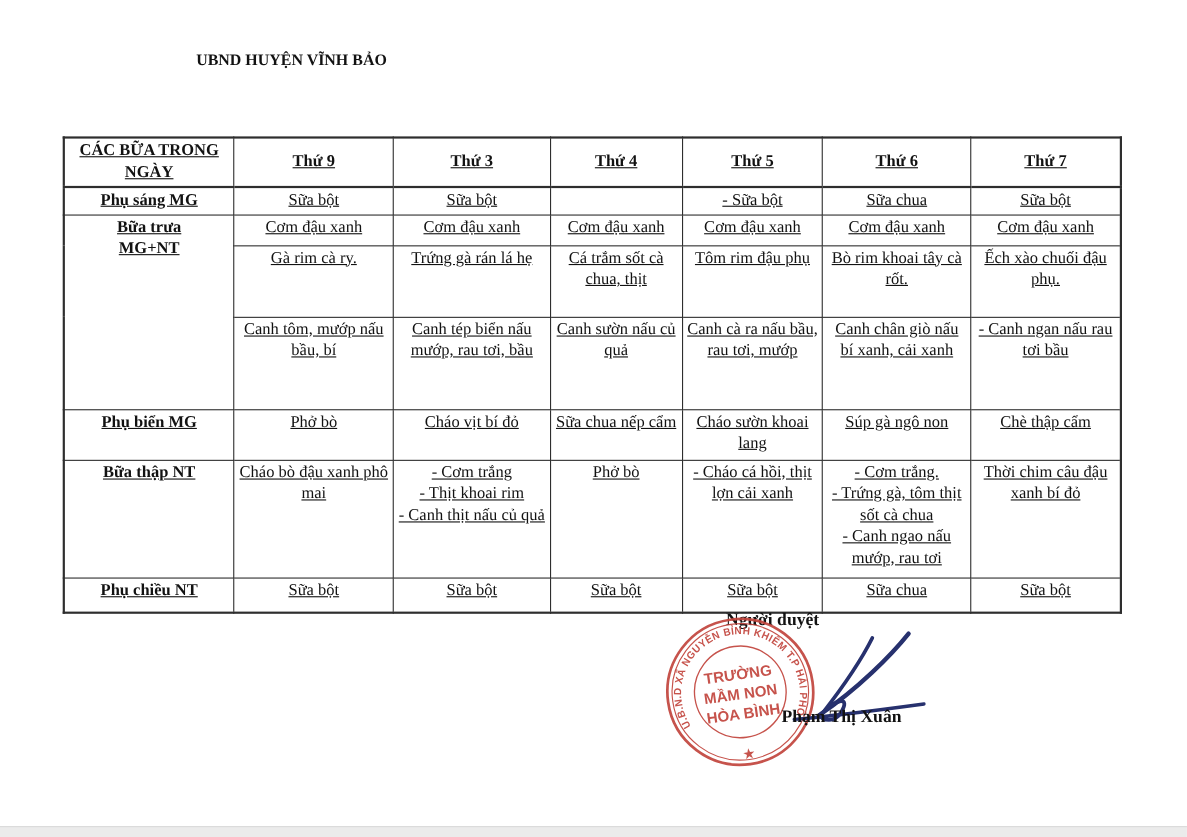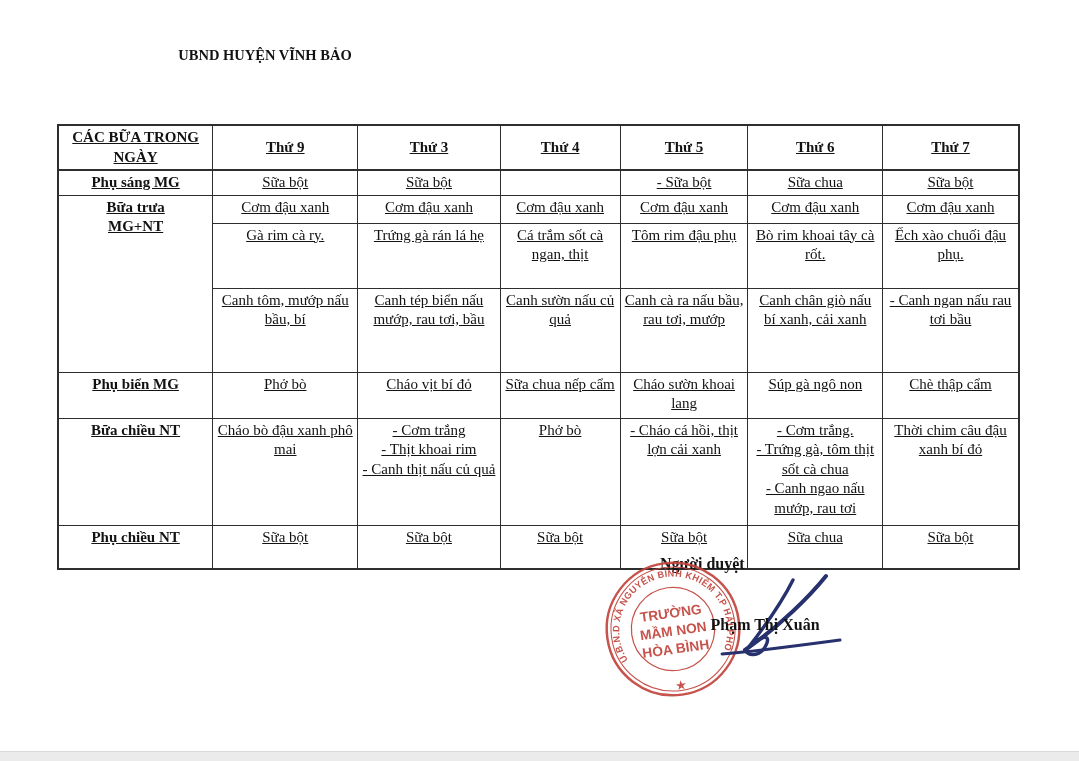--- a/index.html
+++ b/index.html
@@ -23,21 +23,21 @@
              vertical-align:top;text-align:center;line-height:1.3;}
   table.menu thead th{font-weight:bold;vertical-align:middle;border-bottom:2px solid #2e2e2e;}
   td.rowlabel{font-weight:bold;}
   td.vmid{vertical-align:middle;}
   td.left{text-align:left;padding-left:6px;}
   .pre{white-space:pre-line;}
 
   
   .approver-title{position:absolute;left:660px;top:555px;width:220px;
                   font-weight:bold;font-size:16px;}
-  .approver-name{position:absolute;left:650px;top:616px;width:230px;text-align:center;
+  .approver-name{position:absolute;left:650px;top:643px;width:230px;text-align:center;
                  font-weight:bold;font-size:16px;}
   .stamp{position:absolute;left:602px;top:558px;width:142px;height:142px;opacity:.92;}
   .stamp text{font-family:"Liberation Sans", sans-serif;font-weight:bold;}
   .signature{position:absolute;left:698px;top:572px;width:150px;height:88px;}
 
   .bottom-strip{position:absolute;left:0;bottom:0;width:1079px;height:9px;
                 background:#ebebeb;border-top:1px solid #d9d9d9;}
 </style>
 </head>
 <body>
@@ -86,21 +86,21 @@
         <td class="vmid">Cơm đậu xanh</td>
         <td class="vmid">Cơm đậu xanh</td>
         <td class="vmid">Cơm đậu xanh</td>
         <td class="vmid">Cơm đậu xanh</td>
         <td class="vmid">Cơm đậu xanh</td>
         <td class="vmid">Cơm đậu xanh</td>
       </tr>
       <tr style="height:65px">
         <td>Gà rim cà ry.</td>
         <td>Trứng gà rán lá hẹ</td>
-        <td>Cá trắm sốt cà ngan, thịt</td>
+        <td>Cá trắm sốt cà chua, thịt</td>
         <td>Tôm rim đậu phụ</td>
         <td>Bò rim khoai tây cà rốt.</td>
         <td>Ếch xào chuối đậu phụ.</td>
       </tr>
       <tr style="height:84px">
         <td>Canh tôm, mướp nấu bầu, bí</td>
         <td>Canh tép biển nấu mướp, rau tơi, bầu</td>
         <td>Canh sườn nấu củ quả</td>
         <td class="left">Canh cà ra nấu bầu, rau tơi, mướp</td>
         <td>Canh chân giò nấu bí xanh, cải xanh</td>
@@ -109,33 +109,33 @@
       <tr style="height:46px">
         <td class="rowlabel">Phụ biển MG</td>
         <td>Phở bò</td>
         <td>Cháo vịt bí đỏ</td>
         <td>Sữa chua nếp cẩm</td>
         <td>Cháo sườn khoai lang</td>
         <td>Súp gà ngô non</td>
         <td>Chè thập cẩm</td>
       </tr>
       <tr style="height:107px">
-        <td class="rowlabel">Bữa chiều NT</td>
+        <td class="rowlabel">Bữa thập NT</td>
         <td>Cháo bò đậu xanh phô mai</td>
         <td class="left pre">- Cơm trắng
 - Thịt khoai rim
 - Canh thịt nấu củ quả</td>
         <td class="vmid">Phở bò</td>
         <td class="vmid">- Cháo cá hồi, thịt lợn cải xanh</td>
         <td class="left pre">- Cơm trắng.
 - Trứng gà, tôm thịt sốt cà chua
 - Canh ngao nấu mướp, rau tơi</td>
         <td class="vmid">Thời chim câu đậu xanh bí đỏ</td>
       </tr>
-      <tr style="height:44px">
+      <tr style="height:32px">
         <td class="rowlabel">Phụ chiều NT</td>
         <td>Sữa bột</td>
         <td>Sữa bột</td>
         <td>Sữa bột</td>
         <td>Sữa bột</td>
         <td>Sữa chua</td>
         <td>Sữa bột</td>
       </tr>
     </tbody>
   </table>

